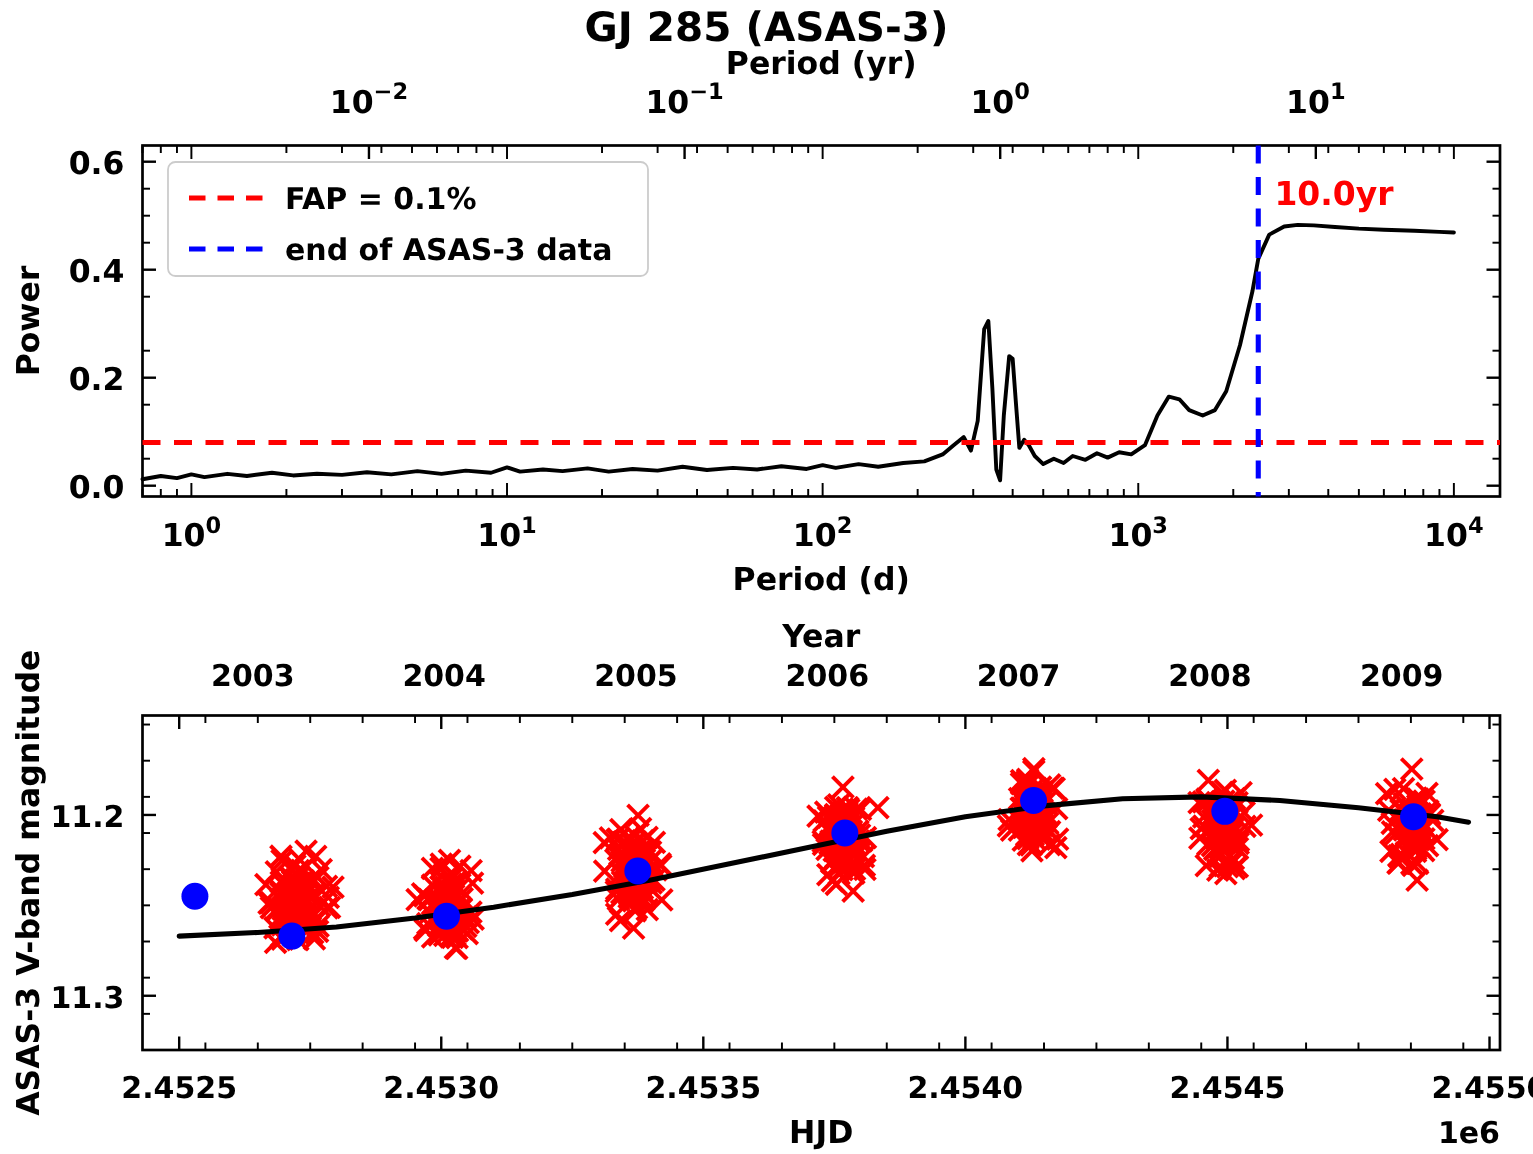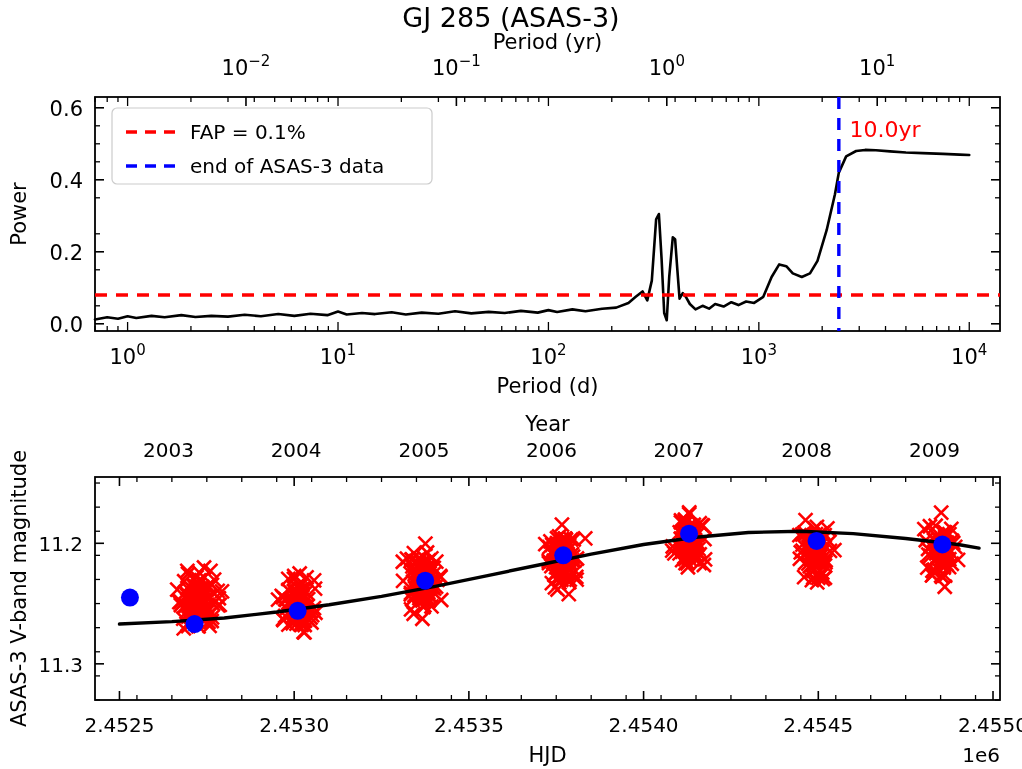--- a/index.html
+++ b/index.html
@@ -11,20 +11,21 @@
     width: 1022px;
     height: 769px;
     font-family: "DejaVu Sans", sans-serif;
     color: #000000;
     overflow: hidden;
   }
   #figure {
     position: relative;
     width: 1022px;
     height: 769px;
+    font-weight: bold;
   }
   svg { display: block; }
   .tick {
     stroke: #000000;
     stroke-width: 1.6;
   }
   .tick-minor {
     stroke: #000000;
     stroke-width: 1.3;
   }

